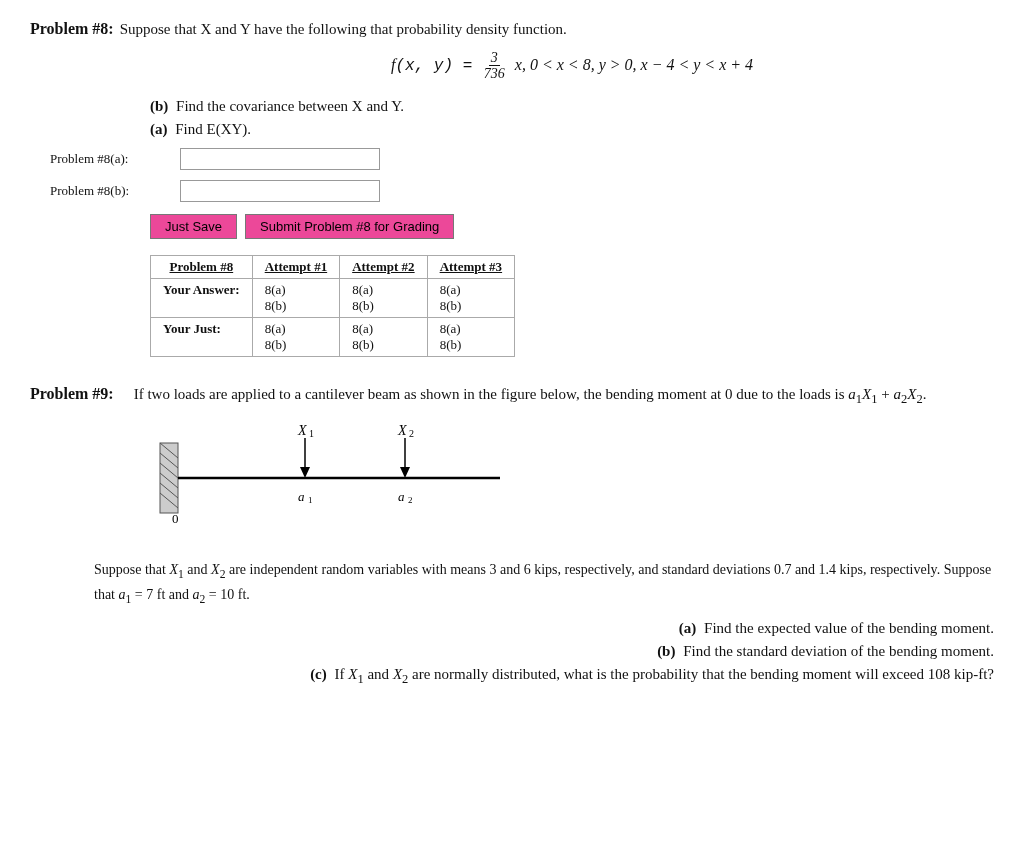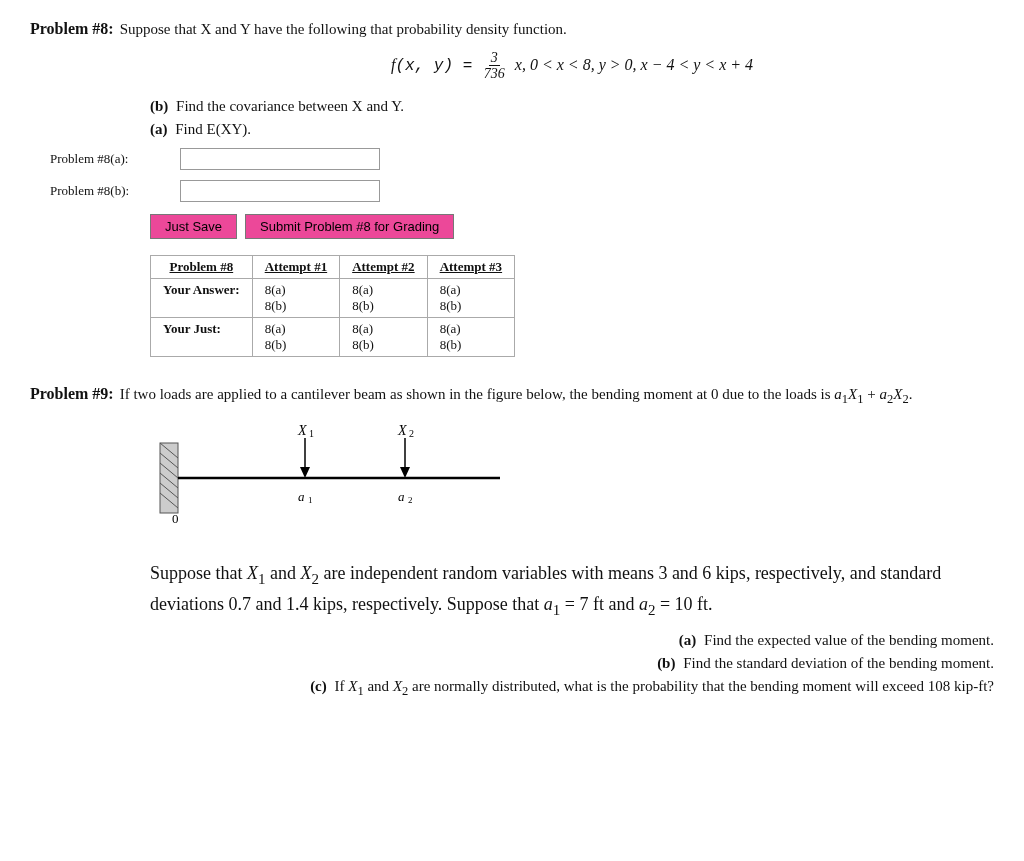--- a/index.html
+++ b/index.html
@@ -88,34 +88,34 @@
     }
     table.attempts-table .col-label {
       font-weight: bold;
     }
     .problem9-section {
       margin-top: 28px;
     }
     .problem9-header {
       display: flex;
       align-items: baseline;
-      gap: 6px;
+      gap: 20px;
       margin-bottom: 10px;
     }
     .beam-diagram {
       margin: 16px auto 16px 120px;
       width: 380px;
     }
     .beam-svg {
       display: block;
     }
     .problem9-text {
-      margin-left: 120px;
+      margin-left: 64px;
       margin-bottom: 10px;
-      font-size: 18px;
+      font-size: 14px;
       line-height: 1.6;
     }
     .problem9-parts {
       margin-left: 120px;
       text-align: right;
     }
     .problem9-part {
       margin-bottom: 6px;
       font-size: 15px;
     }

